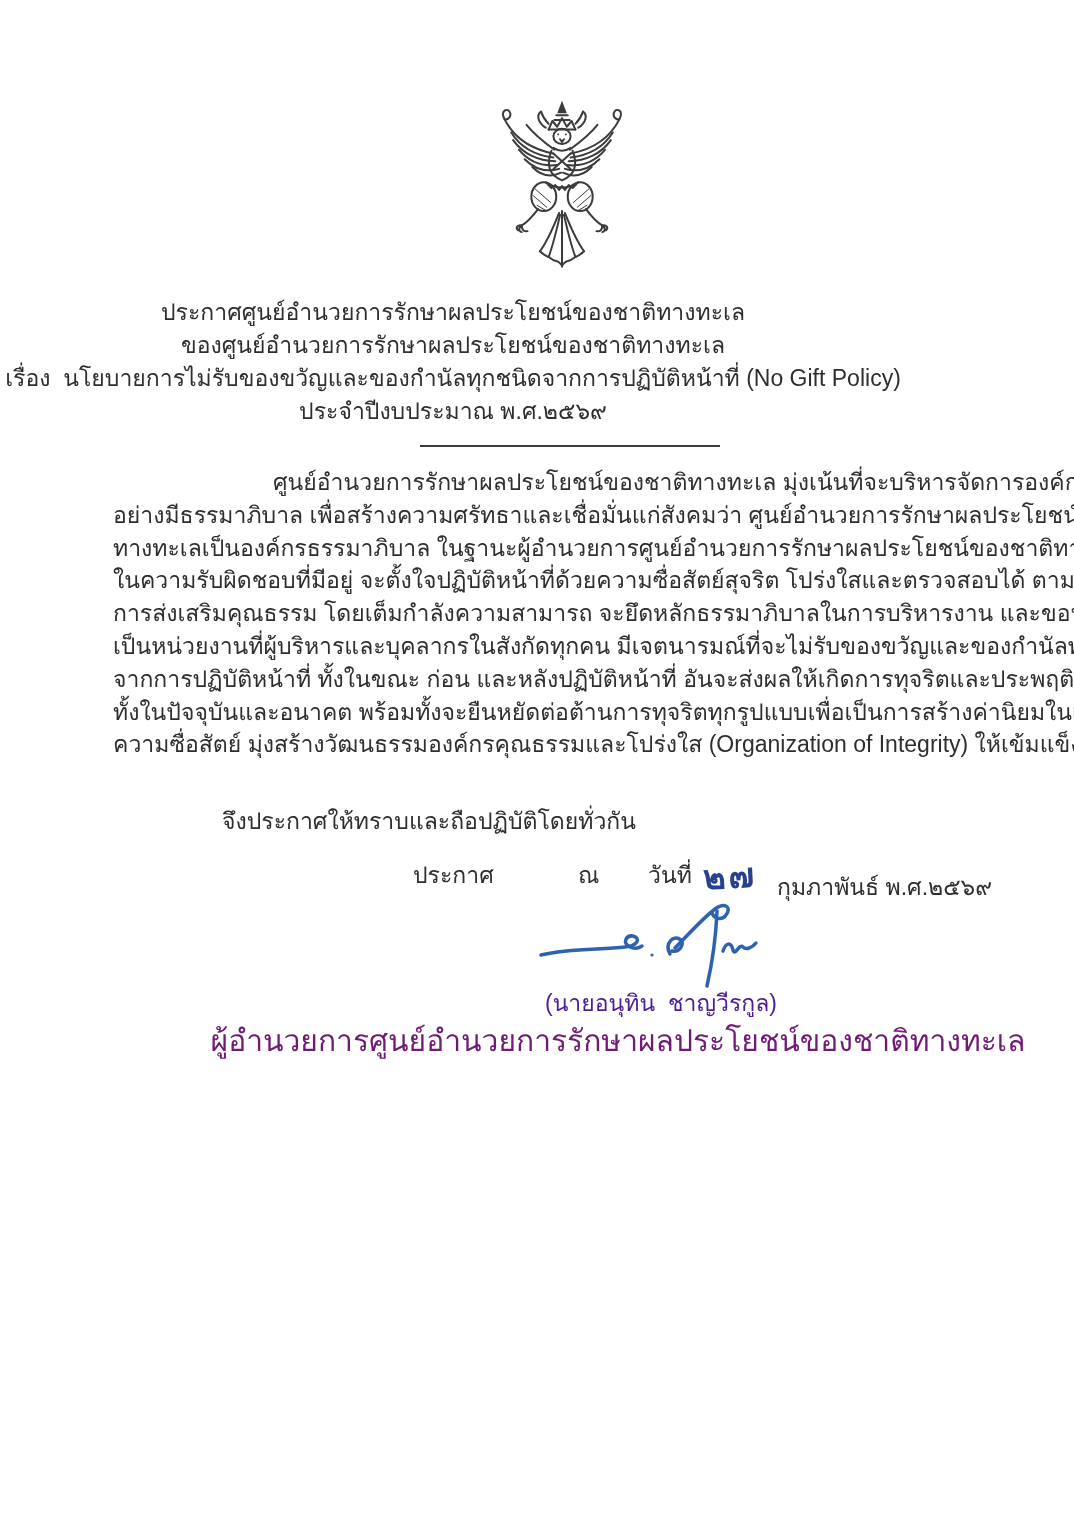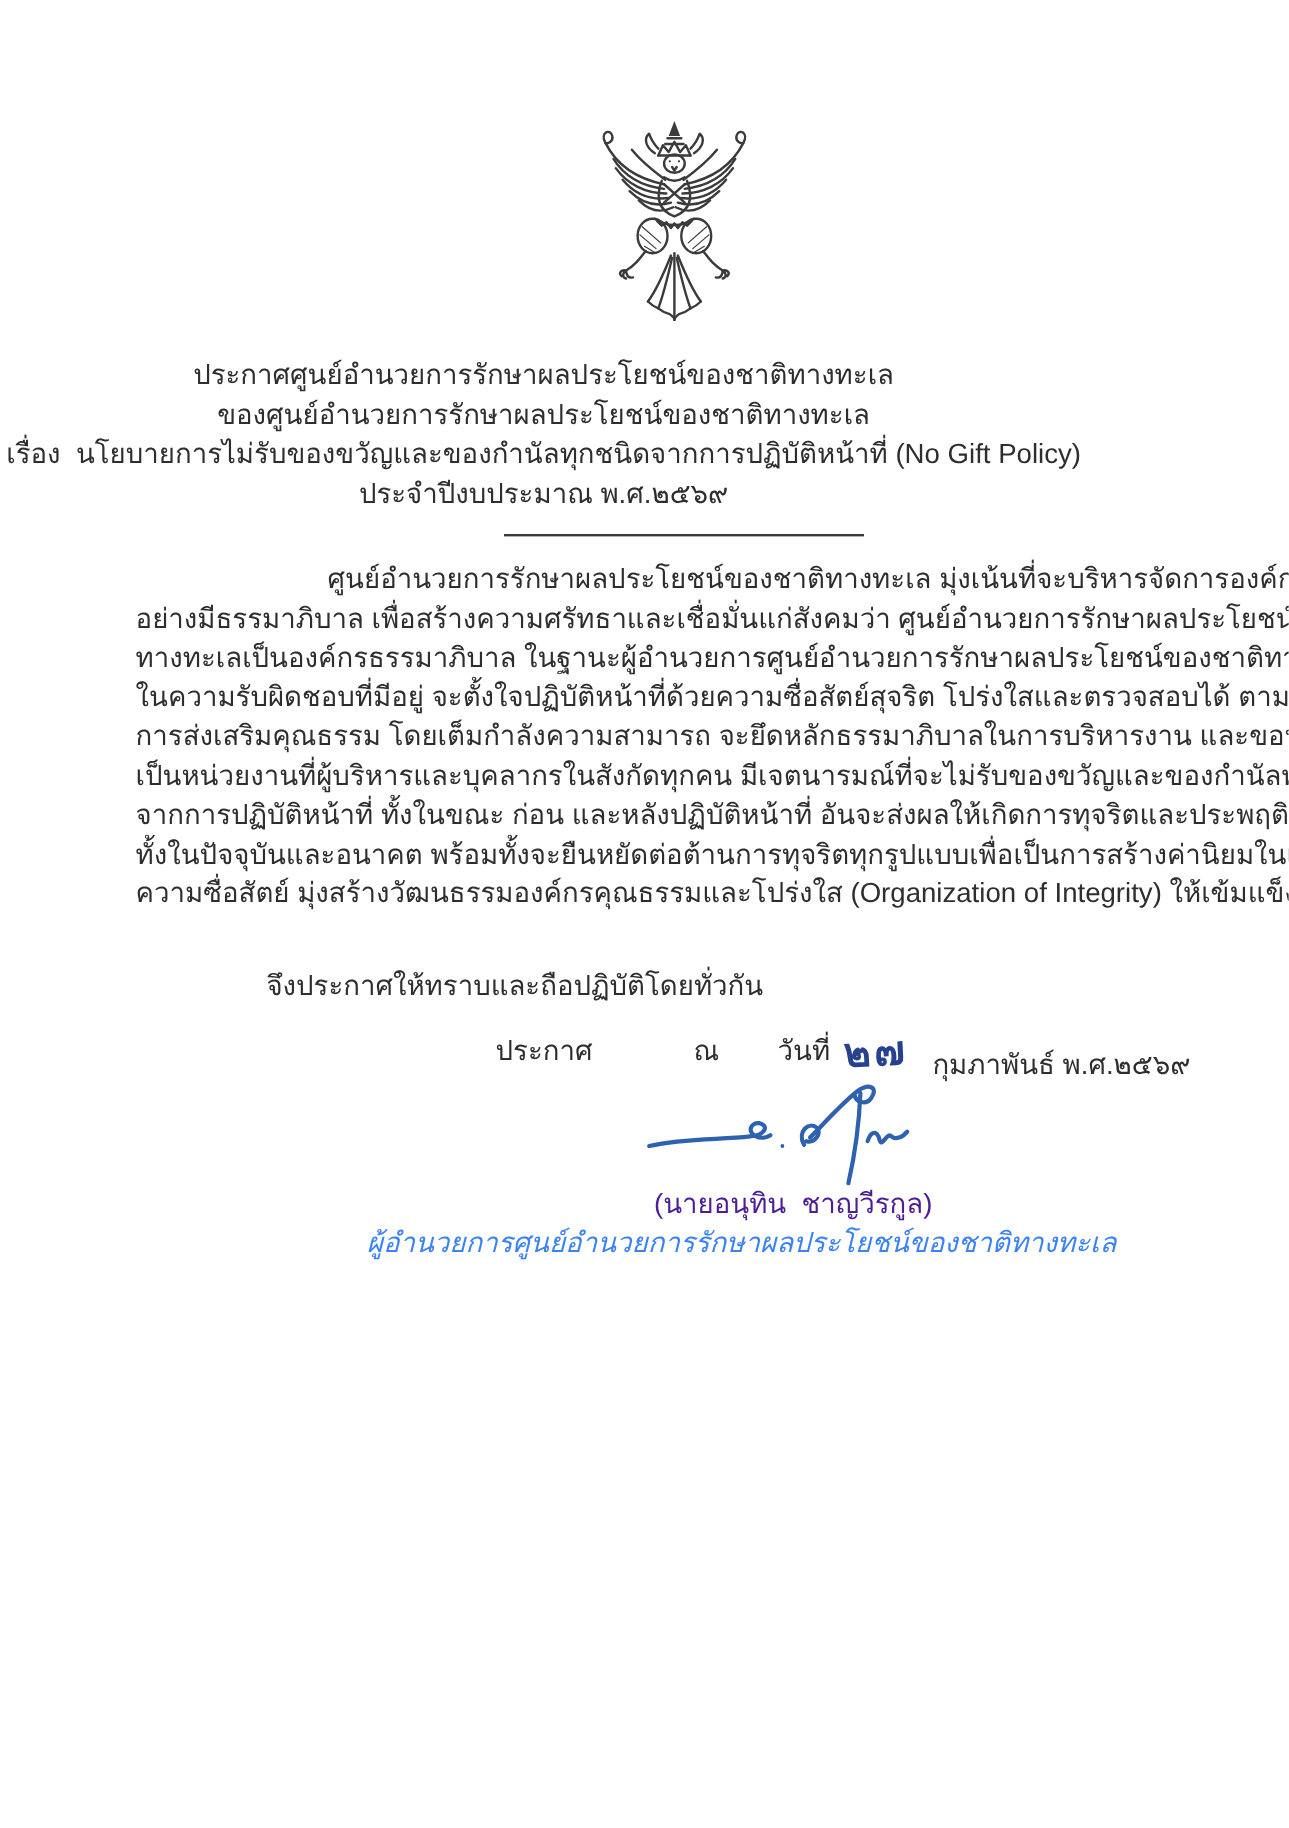--- a/index.html
+++ b/index.html
@@ -32,21 +32,21 @@
     color:#27418f; transform:rotate(-3deg);
     letter-spacing:3px;
   }
   .signature { position:absolute; left:535px; top:898px; width:250px; height:95px; }
   .signer-name {
     position:absolute; left:661px; top:985px; transform:translateX(-50%);
     font-size:23px; white-space:pre; color:#4c1d95;
   }
   .signer-position {
     position:absolute; left:618px; top:1017px; transform:translateX(-50%);
-    font-size:23px; white-space:pre; color:#3b82f6;font-style:italic;
+    font-size:30px; white-space:pre; color:#701a75;
   }
   svg path, svg polyline, svg circle, svg ellipse, svg line {
     vector-effect:non-scaling-stroke;
   }
 </style>
 </head>
 <body>
 
 <div class="page">
 

